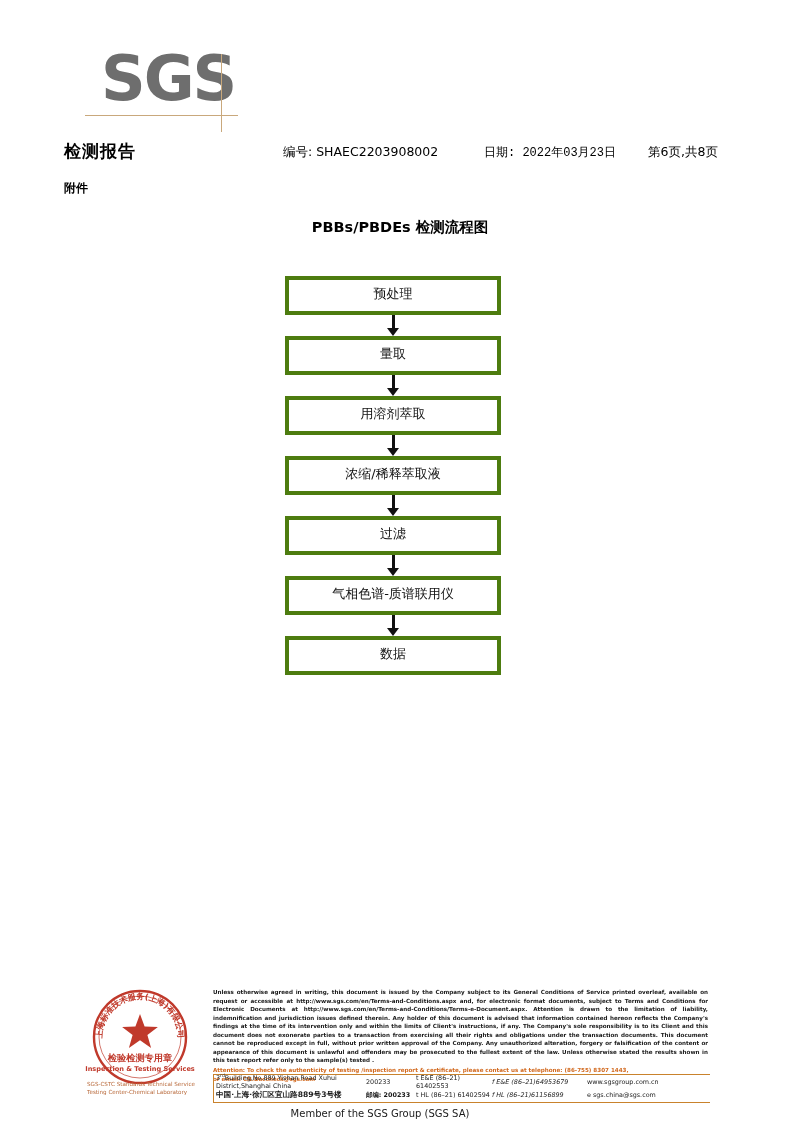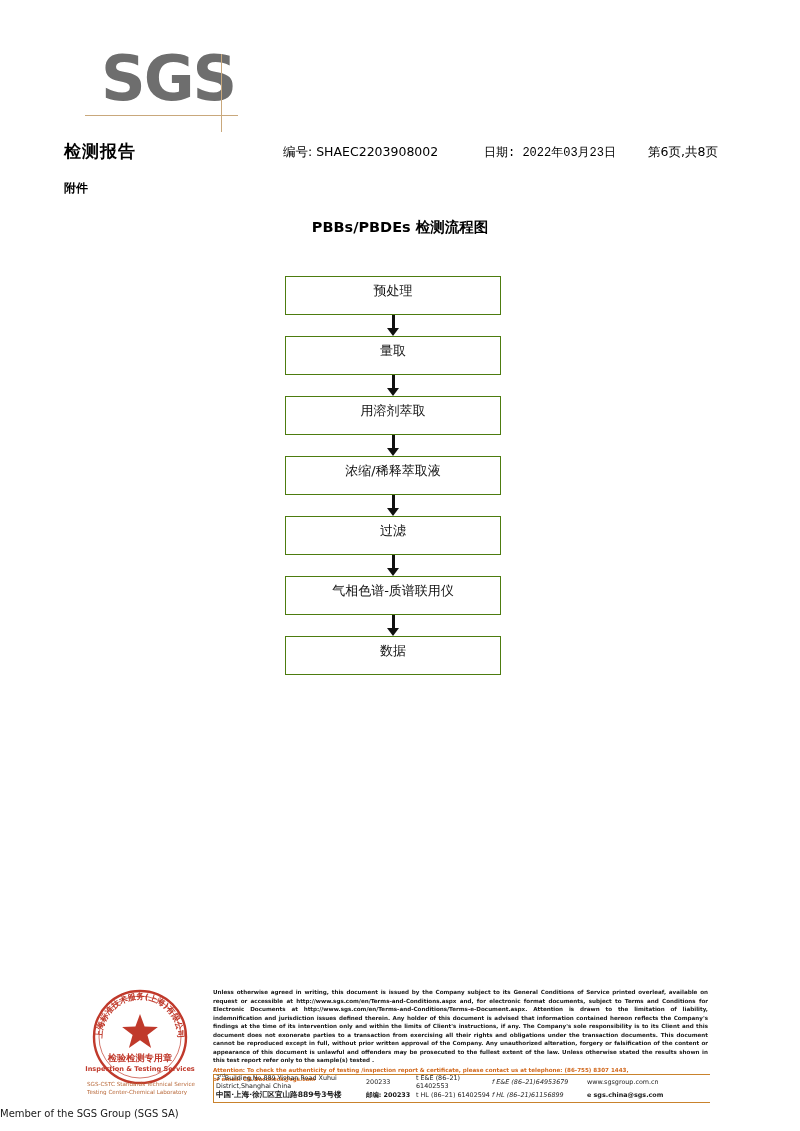--- a/index.html
+++ b/index.html
@@ -33,21 +33,21 @@
     font-family:"DejaVu Sans","Liberation Sans",sans-serif;}
   .hdr-attach{position:absolute;left:64px;top:180px;font-size:12px;font-weight:bold;
     font-family:"DejaVu Sans","Liberation Sans",sans-serif;}
 
   
   .flow-title{position:absolute;left:0;top:218px;width:800px;text-align:center;
     font-size:14.5px;font-weight:bold;
     font-family:"DejaVu Sans","Liberation Sans",sans-serif;}
   .flow{position:absolute;left:285px;top:276px;width:218px;}
   .fbox{
-    position:relative;width:216px;height:39px;border:1px solid #4d7c0f;
+    position:relative;width:216px;height:39px;border:4px solid #4d7c0f;
     box-sizing:border-box;background:#fff;
     font-size:13px;font-family:"DejaVu Sans","Liberation Sans",sans-serif;
     text-align:center;color:#111;
   }
   .fbox span{display:block;padding-top:5px;}
   .arrow{position:relative;width:216px;height:21px;}
   .arrow .shaft{position:absolute;left:107px;top:0;width:3px;height:15px;background:#111;}
   .arrow .head{position:absolute;left:102px;top:13px;width:0;height:0;
     border-left:6.5px solid transparent;border-right:6.5px solid transparent;
     border-top:8px solid #111;}
@@ -71,21 +71,21 @@
   .addr-row.cn{height:14px;font-size:7.6px;font-weight:bold;}
   .c1{width:150px;padding-left:3px;}
   .c2{width:50px;}
   .c3{width:76px;}
   .c4{width:95px;font-style:italic;}
   .c5{width:100px;}
   .vsep{position:absolute;left:0px;top:0px;width:1px;height:28px;background:#c9822c;}
   .addr-inner{position:relative;}
   sup{font-size:4.6px;vertical-align:super;}
 
-  .member{position:absolute;left:0;top:1108px;width:760px;text-align:left;
+  .member{position:absolute;left:0;top:1108px;width:760px;text-align:center;
     font-family:"DejaVu Sans","Liberation Sans",sans-serif;font-size:10px;color:#1a1a1a;}
 </style>
 </head>
 <body>
 
 <div class="page">
 
   <div class="logo-wrap">
     <div class="logo-text">SGS</div>
     <div class="logo-vline"></div>
@@ -189,21 +189,21 @@
         <div class="c2">200233</div>
         <div class="c3">t E&amp;E (86–21) 61402553</div>
         <div class="c4">f E&amp;E (86–21)64953679</div>
         <div class="c5">www.sgsgroup.com.cn</div>
       </div>
       <div class="addr-row cn">
         <div class="c1">中国·上海·徐汇区宜山路889号3号楼</div>
         <div class="c2" style="font-size:6.4px;">邮编: 200233</div>
         <div class="c3" style="font-size:6.4px;font-weight:normal;">t HL (86–21) 61402594</div>
         <div class="c4" style="font-size:6.4px;font-weight:normal;">f HL (86–21)61156899</div>
-        <div class="c5" style="font-size:6.4px;font-weight:bold;">e  sgs.china@sgs.com</div>
+        <div class="c5" style="font-size:6.4px;font-weight:normal;">e  sgs.china@sgs.com</div>
       </div>
     </div>
     <div class="rule"></div>
   </div>
 
   <div class="member">Member of the SGS Group (SGS SA)</div>
 
 </div>
 
 </body></html>

